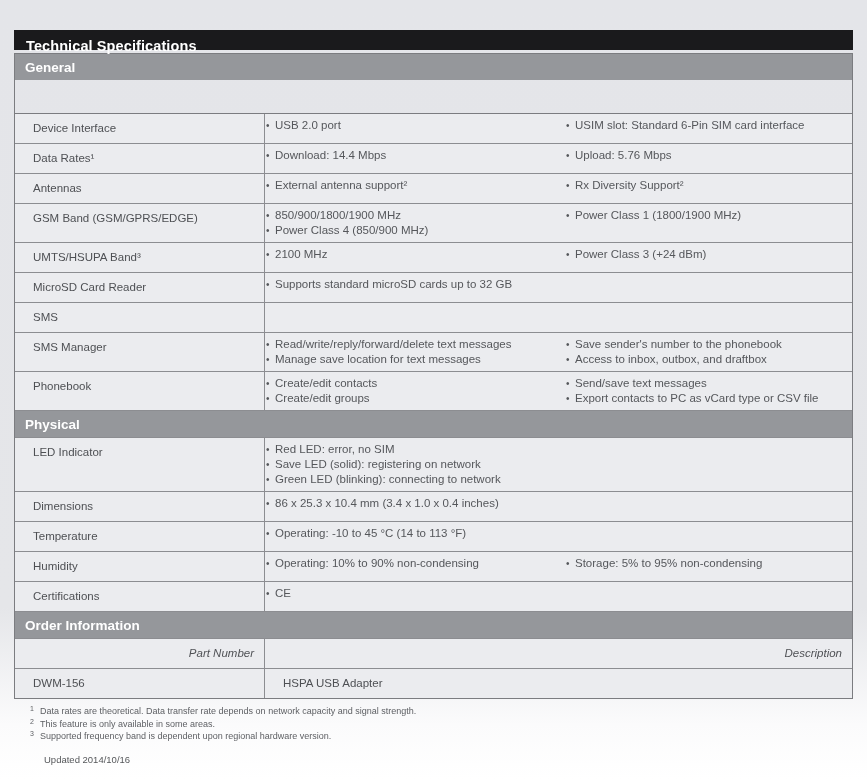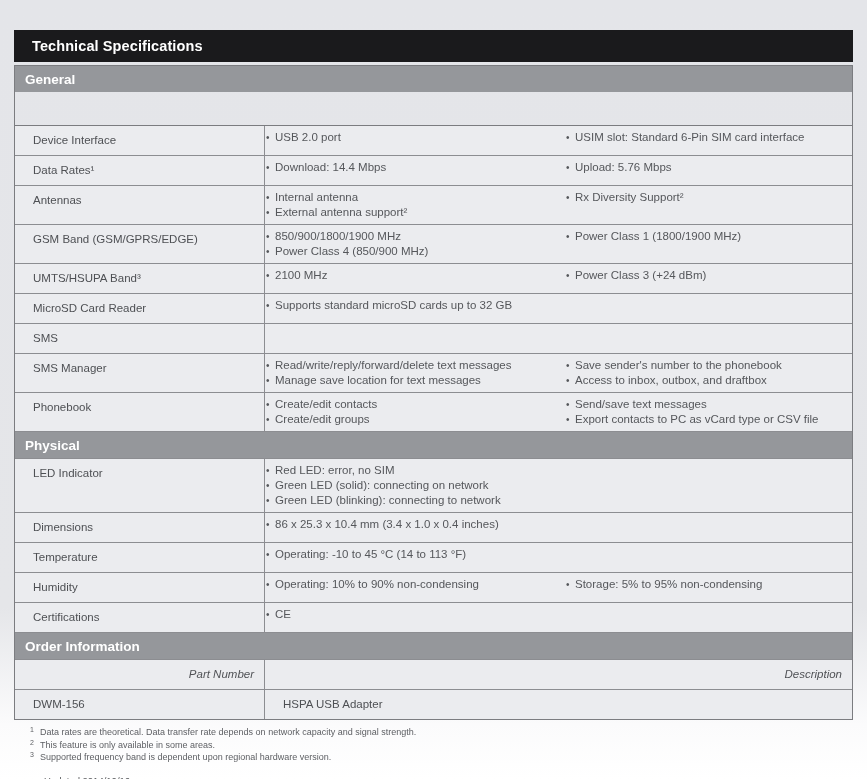--- a/index.html
+++ b/index.html
@@ -8,23 +8,23 @@
     width: 867px; height: 779px;
     background: linear-gradient(180deg, #e4e5e9 0%, #e5e6e9 78%, #fbfbfc 93%, #ffffff 100%);
     font-family: "Liberation Sans", sans-serif;
     overflow: hidden;
     position: relative;
   }
   .spec-wrap { position: absolute; left: 14px; top: 30px; width: 839px; }
 
   .title-bar {
     background: #1a1a1c; color: #ffffff;
-    height: 32px; line-height: 32px;
+    height: 20px; line-height: 32px;
     font-size: 14.5px; font-weight: bold;
-    padding-left: 18px; margin-bottom: 3px;
+    padding-left: 12px; margin-bottom: 3px;
     letter-spacing: 0.1px;
   }
 
   .table-body { border: 1px solid #7b7c80; border-top: none; }
 
   .section-bar {
     background: #95979b; color: #ffffff;
     height: 27px; line-height: 27px;
     font-size: 13.5px; font-weight: bold;
     padding-left: 10px;
@@ -100,21 +100,20 @@
       <ul class="col col2">
                   <li>Upload: 5.76 Mbps</li>
                 </ul>
     </div>
   </div>
 
   <div class="row">
     <div class="cell label">Antennas</div>
     <div class="cell content">
       <ul class="col col1">
-                  <li>Internal antenna</li>
                   <li>External antenna support²</li>
                 </ul>
       <ul class="col col2">
                   <li>Rx Diversity Support²</li>
                 </ul>
     </div>
   </div>
 
   <div class="row">
     <div class="cell label">GSM Band (GSM/GPRS/EDGE)</div>
@@ -188,21 +187,21 @@
   <div class="section">
     <div class="section-bar">
       <span class="section-label">Physical</span>
     </div>
     <div class="rows">
   <div class="row">
     <div class="cell label">LED Indicator</div>
     <div class="cell content">
       <ul class="col col1">
                   <li>Red LED: error, no SIM</li>
-                  <li>Green LED (solid): connecting on network</li>
+                  <li>Save LED (solid): registering on network</li>
                   <li>Green LED (blinking): connecting to network</li>
                 </ul>
       <ul class="col col2"></ul>
     </div>
   </div>
 
   <div class="row">
     <div class="cell label">Dimensions</div>
     <div class="cell content">
       <ul class="col col1">

